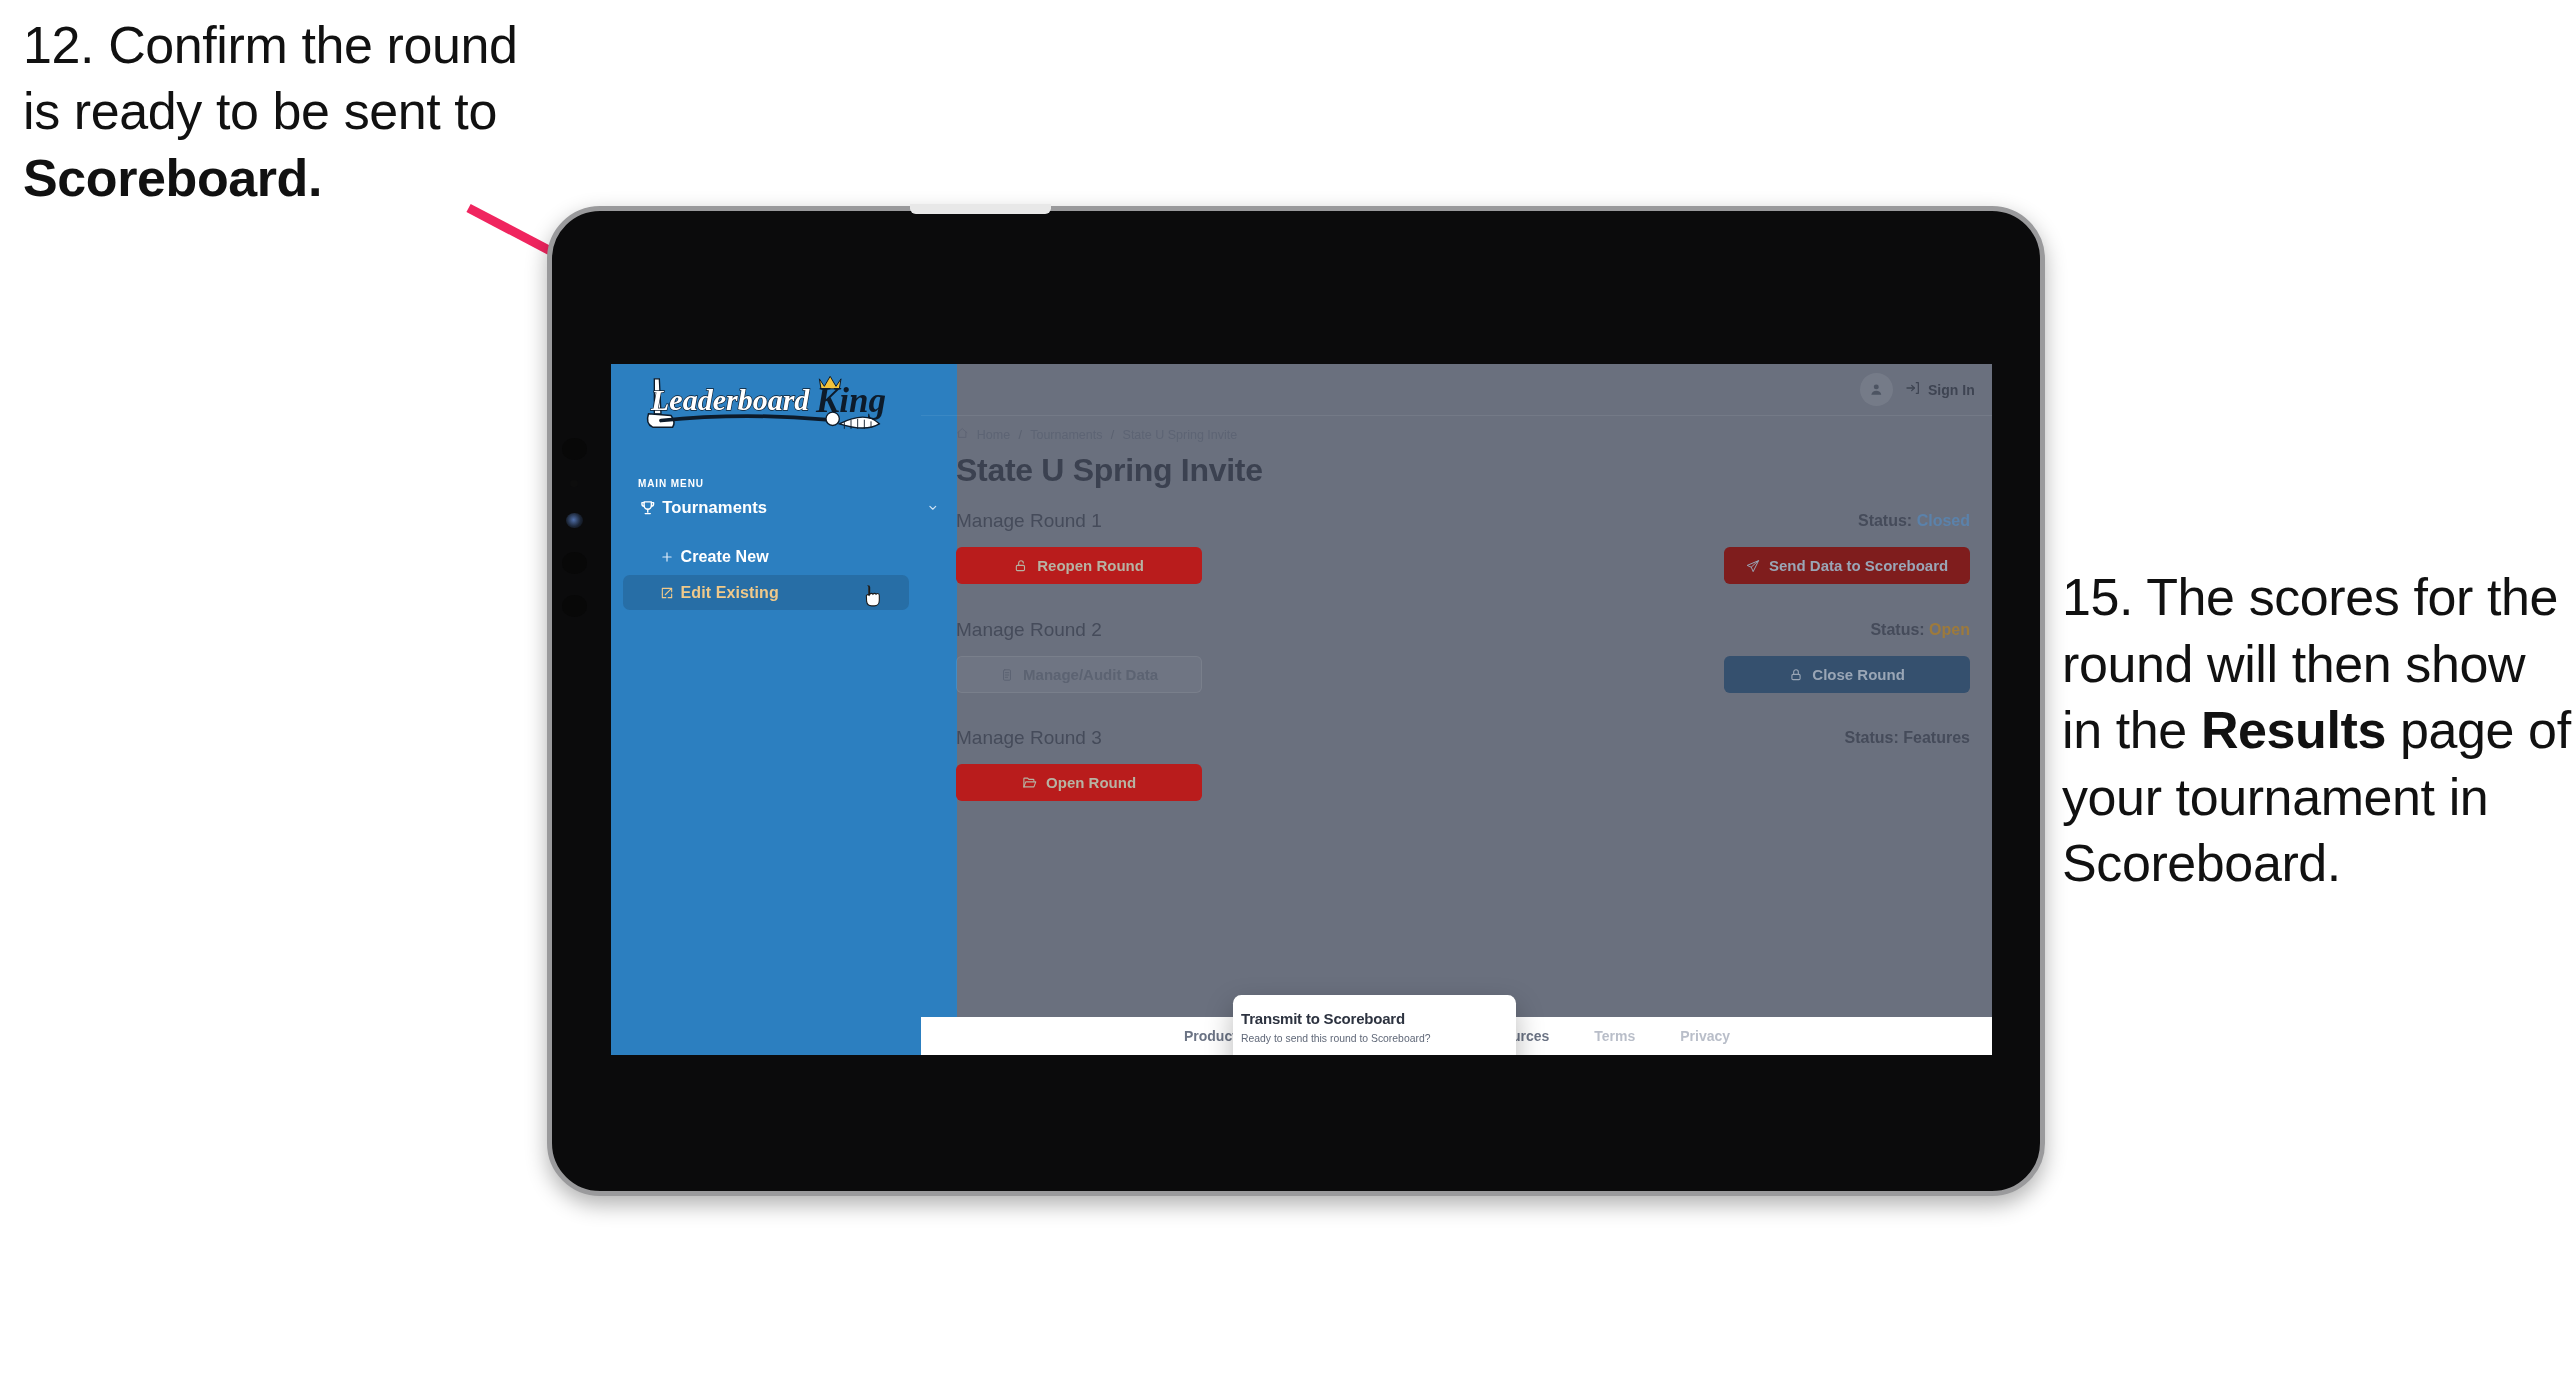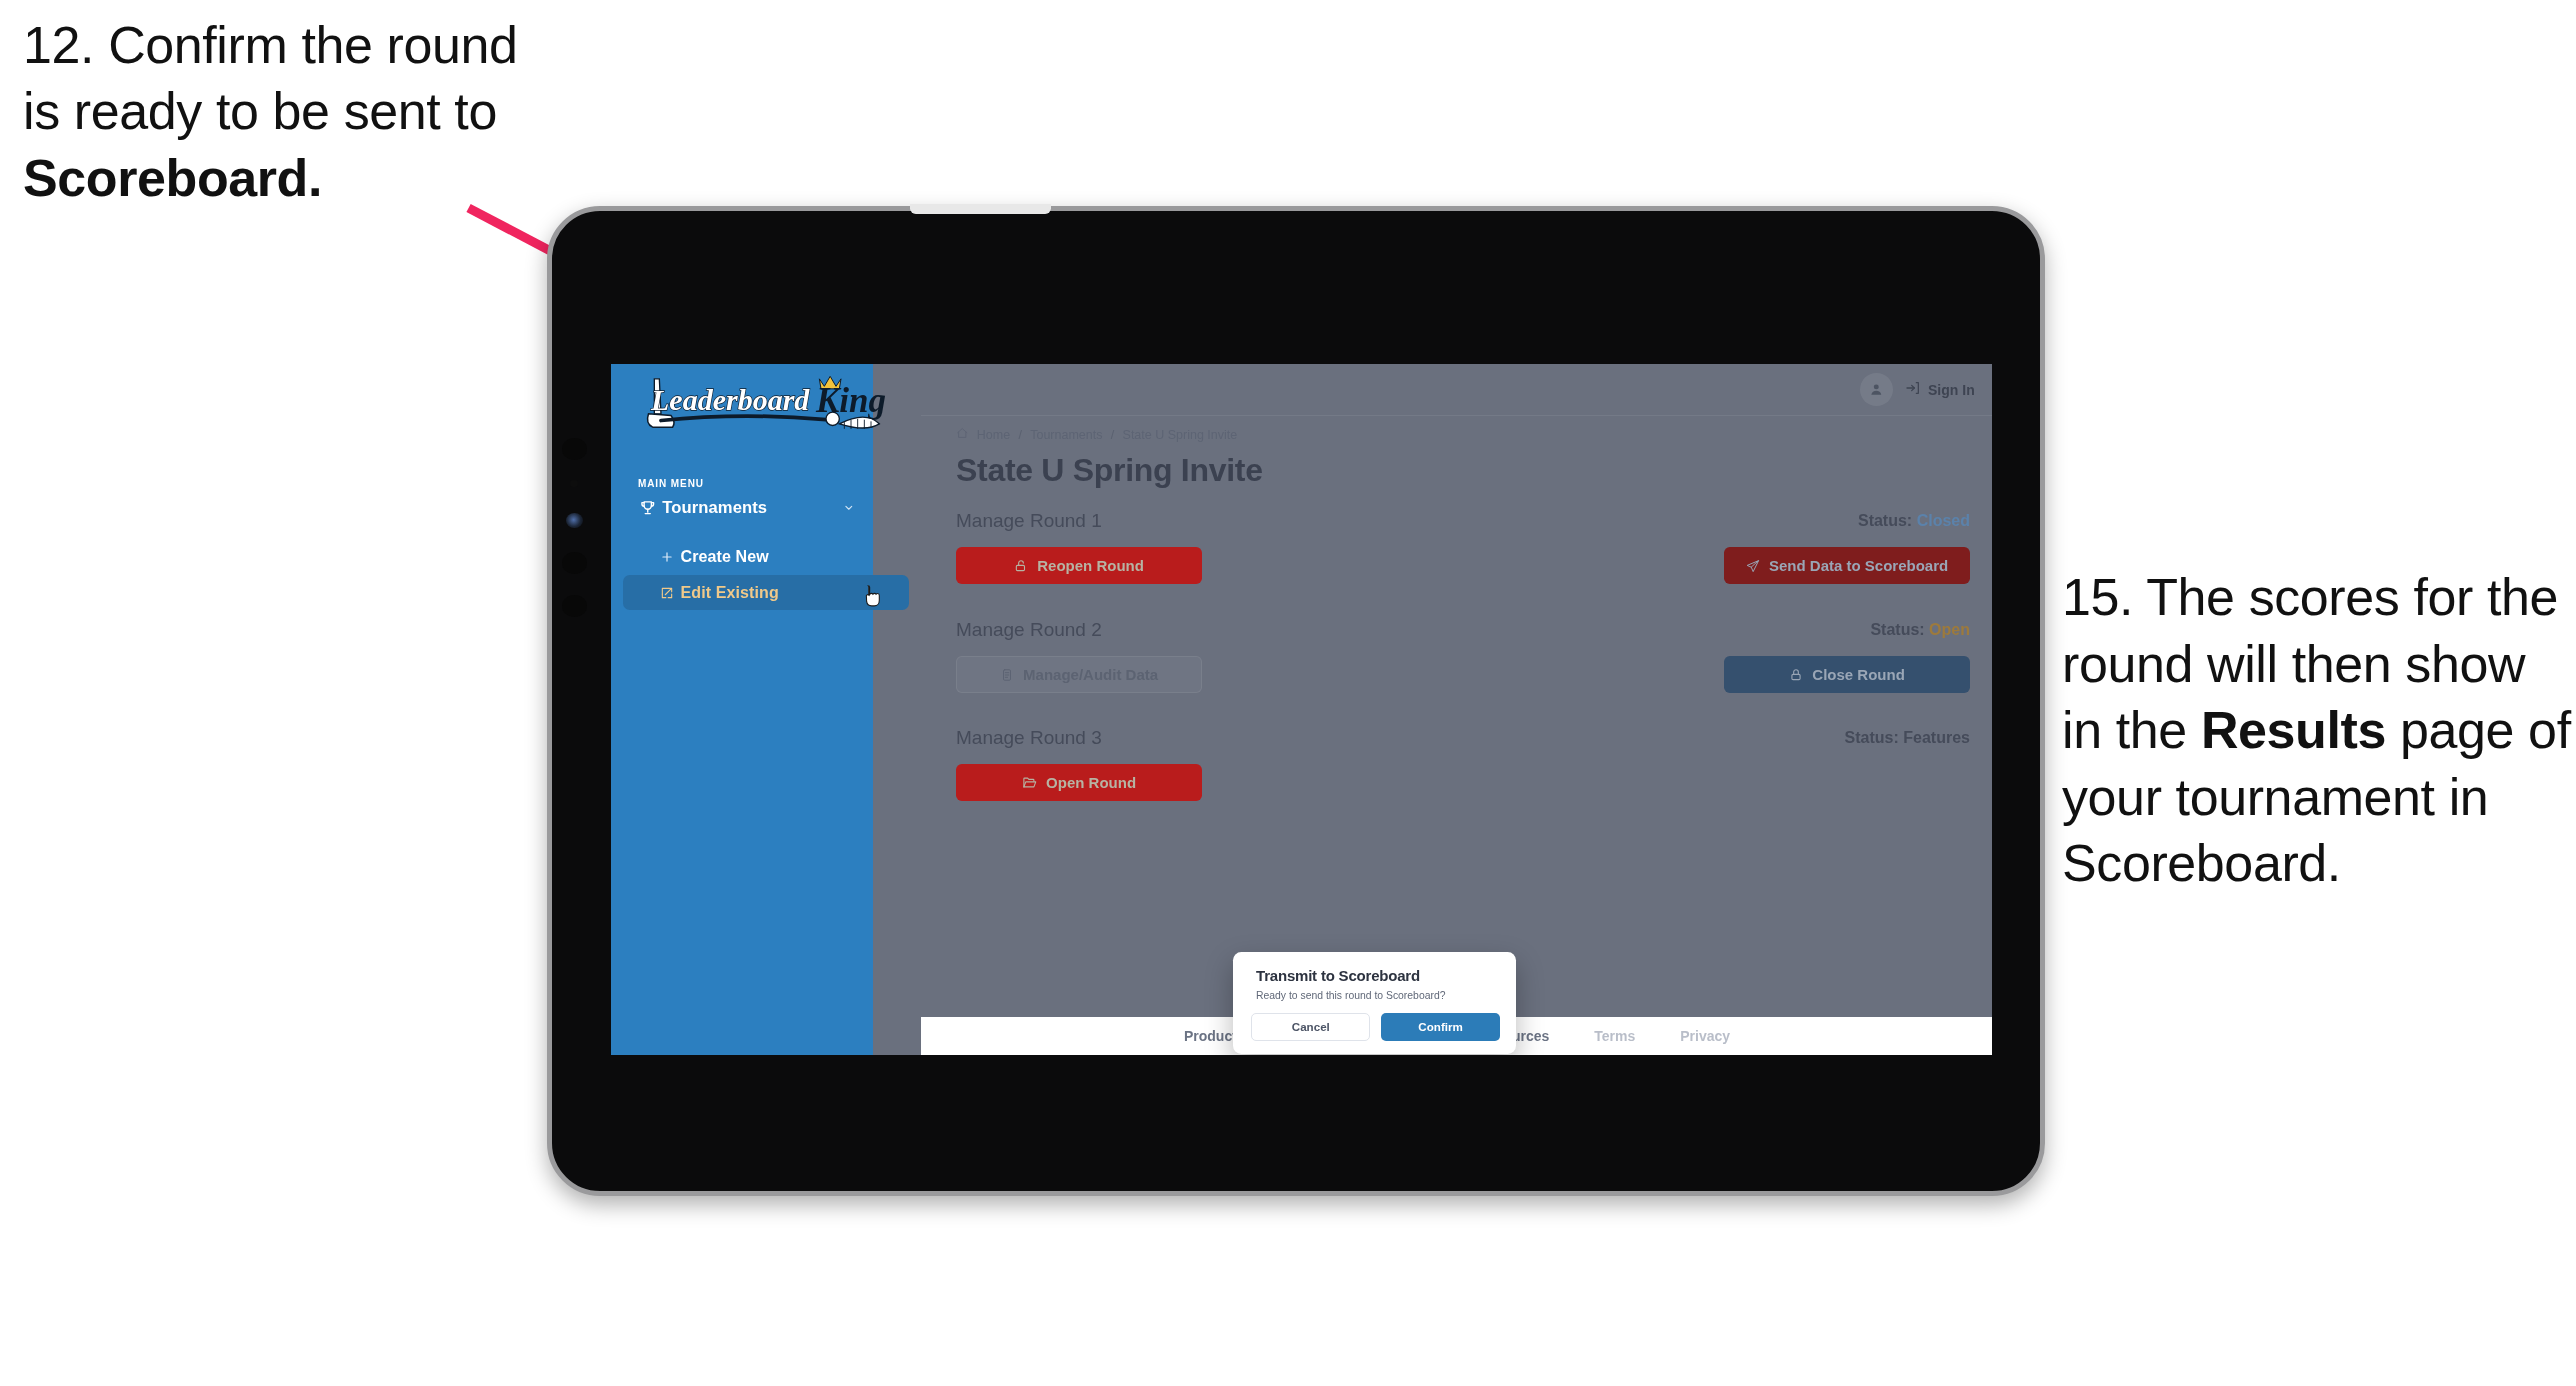--- a/index.html
+++ b/index.html
@@ -52,21 +52,21 @@
   
   #screen {
     position: absolute; left: 59px; top: 153px;
     width: 1381px; height: 691px;
     background: #6a707e;
     overflow: hidden;
   }
 
   
   #sidebar {
-    position: absolute; left: 0; top: 0; width: 262px; height: 691px;
+    position: absolute; left: 0; top: 0; width: 346px; height: 691px;
     background: #2c7fc0;
   }
   #logo { position:absolute; left: 15px; top: 8.3px; width: 280px; height: 67px; }
   .side-label {
     position: absolute; left: 27px; top: 114px;
     color: #ffffff; font-size: 10px; font-weight: 700; letter-spacing: 0.9px;
   }
   .side-item {
     position: absolute; left: 11.6px; width: 286px; height: 35px;
     display: flex; align-items: center; border-radius: 6.7px;
@@ -124,24 +124,24 @@
   
   #footer {
     position:absolute; left: 310px; bottom: 0; width: 1072px; height: 38px;
     background:#ffffff; display:flex; align-items:center; justify-content:center; gap: 45px;
   }
   #footer span { color:#6b7384; font-size: 14px; font-weight: 600; }
   #footer span.dim { color:#b9bec9; }
 
   
   #modal {
-    position:absolute; left: 622px; top: 588px;
+    position:absolute; left: 622px; top: 631px;
     width: 283px; height: 102px; background:#ffffff;
     border-radius: 8.3px; box-shadow: 0 11.6px 28px rgba(0,0,0,0.28);
-    padding: 15px 23px;
+    padding: 15px 8px;
   }
   #modal-title { color:#2d3340; font-size: 15px; font-weight: 700; letter-spacing:-0.2px; }
   #modal-sub   { color:#606878; font-size: 10.4px; margin-top: 5.8px; }
   #modal-actions { position:absolute; left: 18.3px; bottom: 13.3px; display:flex; gap: 10.8px; }
   .m-btn { width: 119px; height: 27.5px; border-radius: 5px; display:flex;
            align-items:center; justify-content:center; font-size: 11.6px; font-weight: 600; }
   #btn-cancel  { background:#ffffff; border:0.8px solid #dfe3ea; color:#4d5566; }
   #btn-confirm { background:#2c7cb8; color:#ffffff; }
 </style>
 </head>

